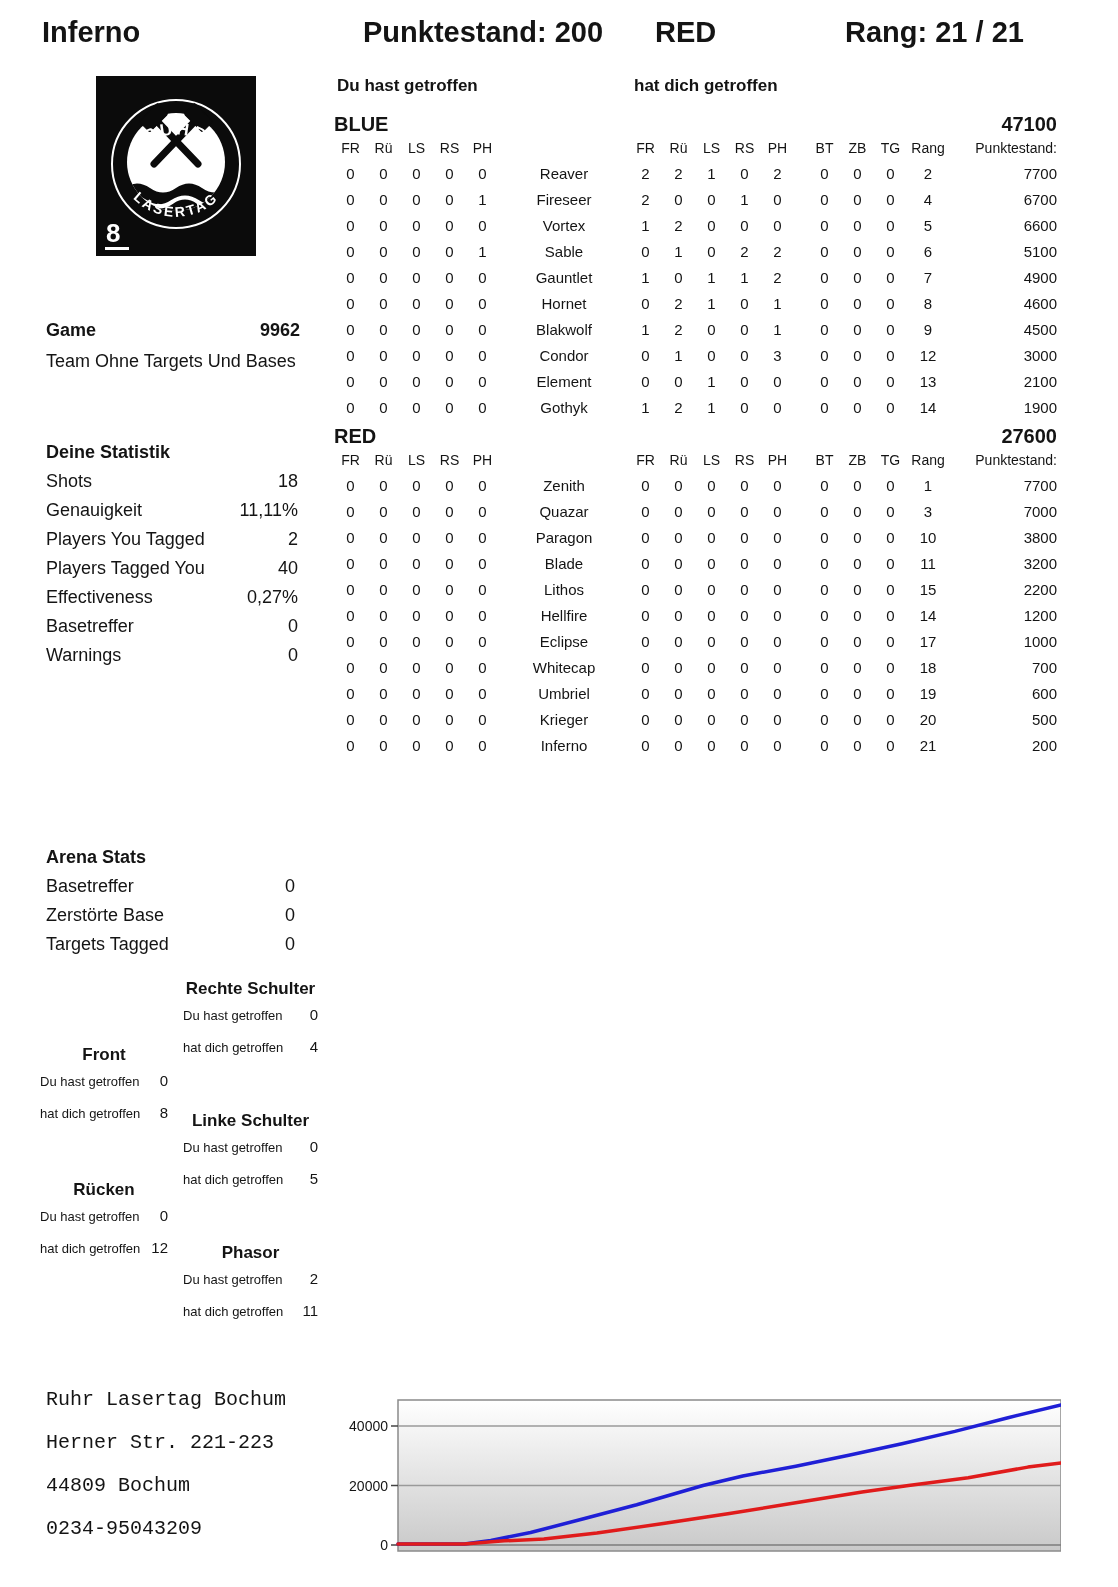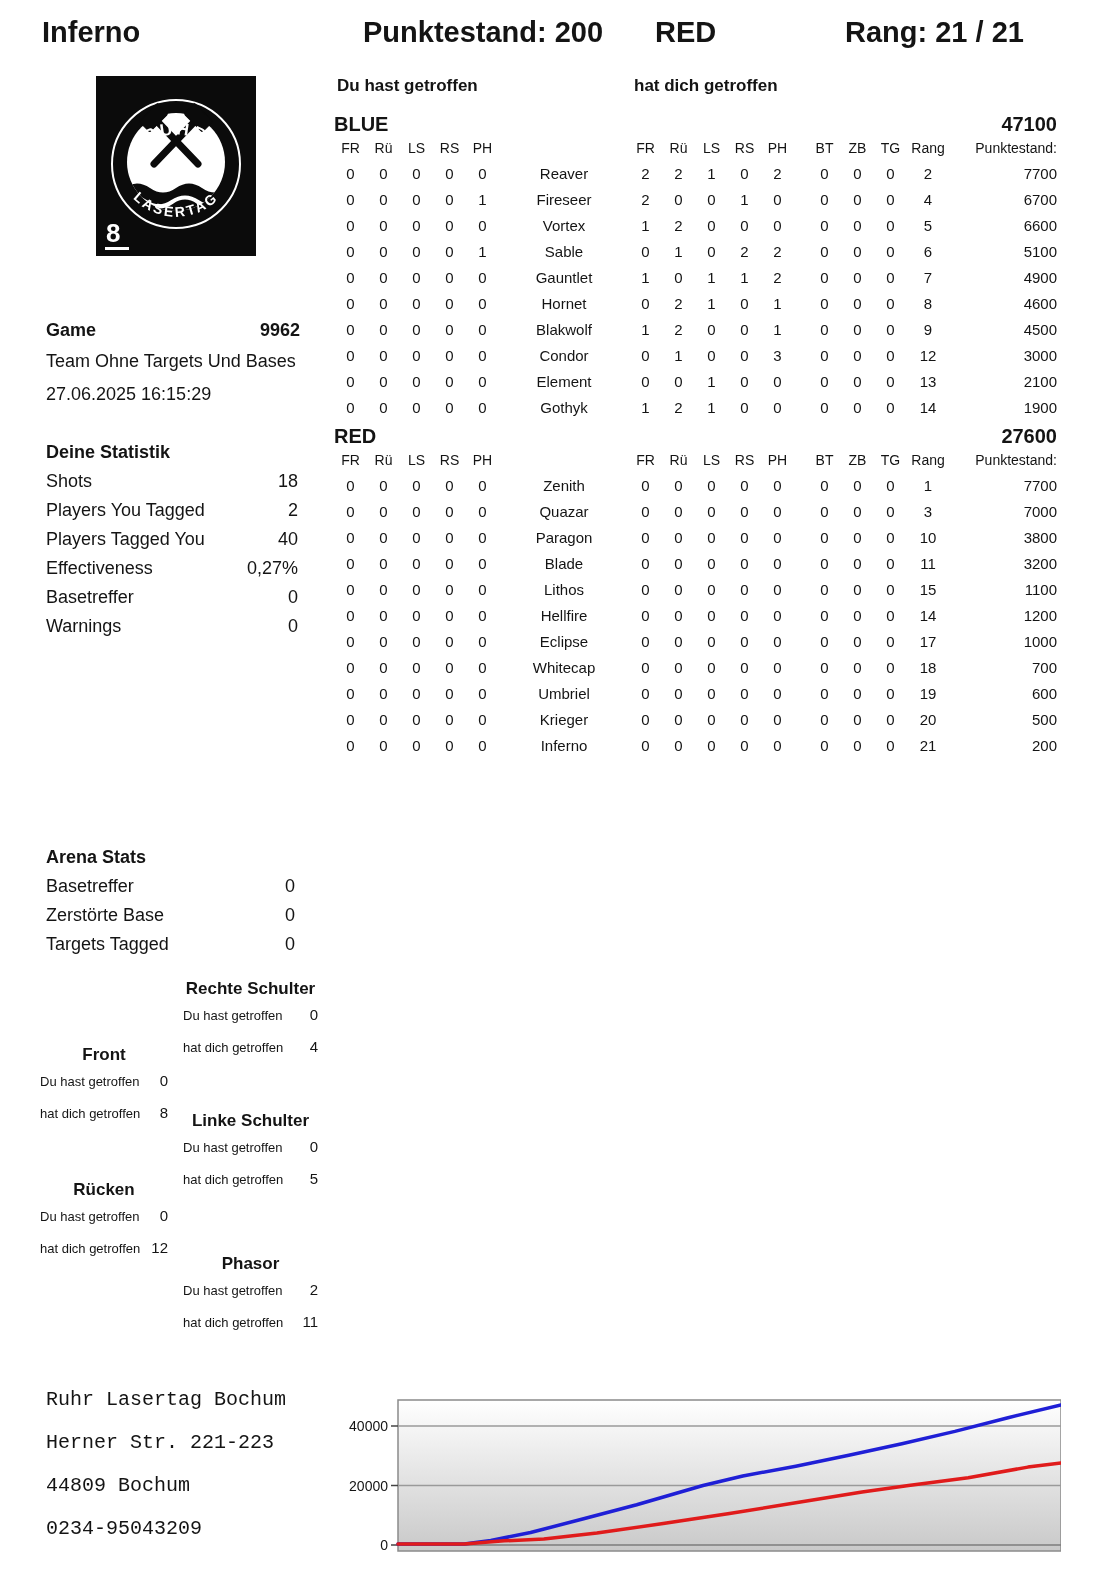--- a/index.html
+++ b/index.html
@@ -86,29 +86,32 @@
       <rect x="9" y="171" width="24" height="3" fill="#ffffff"></rect>
     </svg>
   </div>
 
   <div class="abs" style="left:46px;top:316px;width:254px;">
     <div class="kv b">
       <span>Game</span>
       <span>9962</span>
     </div>
     <div class="info-line">Team Ohne Targets Und Bases</div>
-    <div class="info-line">27.06.2025 16:15:29</div>
   </div>
 
   <div class="abs" style="left:46px;top:438px;width:252px;">
     <div class="sec-title">Deine Statistik</div>
     <div id="your-stats-rows">
         <div class="kv" style="line-height: 29px;">
           <span>Shots</span>
           <span>18</span>
+        </div>
+        <div class="kv" style="line-height: 29px;">
+          <span>Genauigkeit</span>
+          <span>11,11%</span>
         </div>
         <div class="kv" style="line-height: 29px;">
           <span>Players You Tagged</span>
           <span>2</span>
         </div>
         <div class="kv" style="line-height: 29px;">
           <span>Players Tagged You</span>
           <span>40</span>
         </div>
         <div class="kv" style="line-height: 29px;">
@@ -475,21 +478,21 @@
             <span class="c-num">0</span>
             <span class="c-num">0</span>
             <span class="c-num">0</span>
             <span class="c-num">0</span>
             <span class="c-num">0</span>
             <span class="c-gap"></span>
             <span class="c-num">0</span>
             <span class="c-num">0</span>
             <span class="c-num">0</span>
             <span class="c-rank">15</span>
-            <span class="c-score">1100</span>
+            <span class="c-score">2200</span>
           </div>
           <div class="trow">
             <span class="c-num">0</span>
             <span class="c-num">0</span>
             <span class="c-num">0</span>
             <span class="c-num">0</span>
             <span class="c-num">0</span>
             <span class="c-name">Hellfire</span>
             <span class="c-num">0</span>
             <span class="c-num">0</span>
@@ -639,21 +642,21 @@
     <div class="bp-title">Linke Schulter</div>
     <div class="bp-row r1">
         <span class="bp-label">Du hast getroffen</span>
         <span class="bp-val">0</span>
       </div>
     <div class="bp-row r2">
         <span class="bp-label">hat dich getroffen</span>
         <span class="bp-val">5</span>
       </div>
   </div>
-  <div class="bodypart" style="left:183px;top:1243px;width:135px;margin-top:11px;">
+  <div class="bodypart" style="left:183px;top:1243px;width:135px;">
     <div class="bp-title">Phasor</div>
     <div class="bp-row r1">
         <span class="bp-label">Du hast getroffen</span>
         <span class="bp-val">2</span>
       </div>
     <div class="bp-row r2">
         <span class="bp-label">hat dich getroffen</span>
         <span class="bp-val">11</span>
       </div>
   </div>

